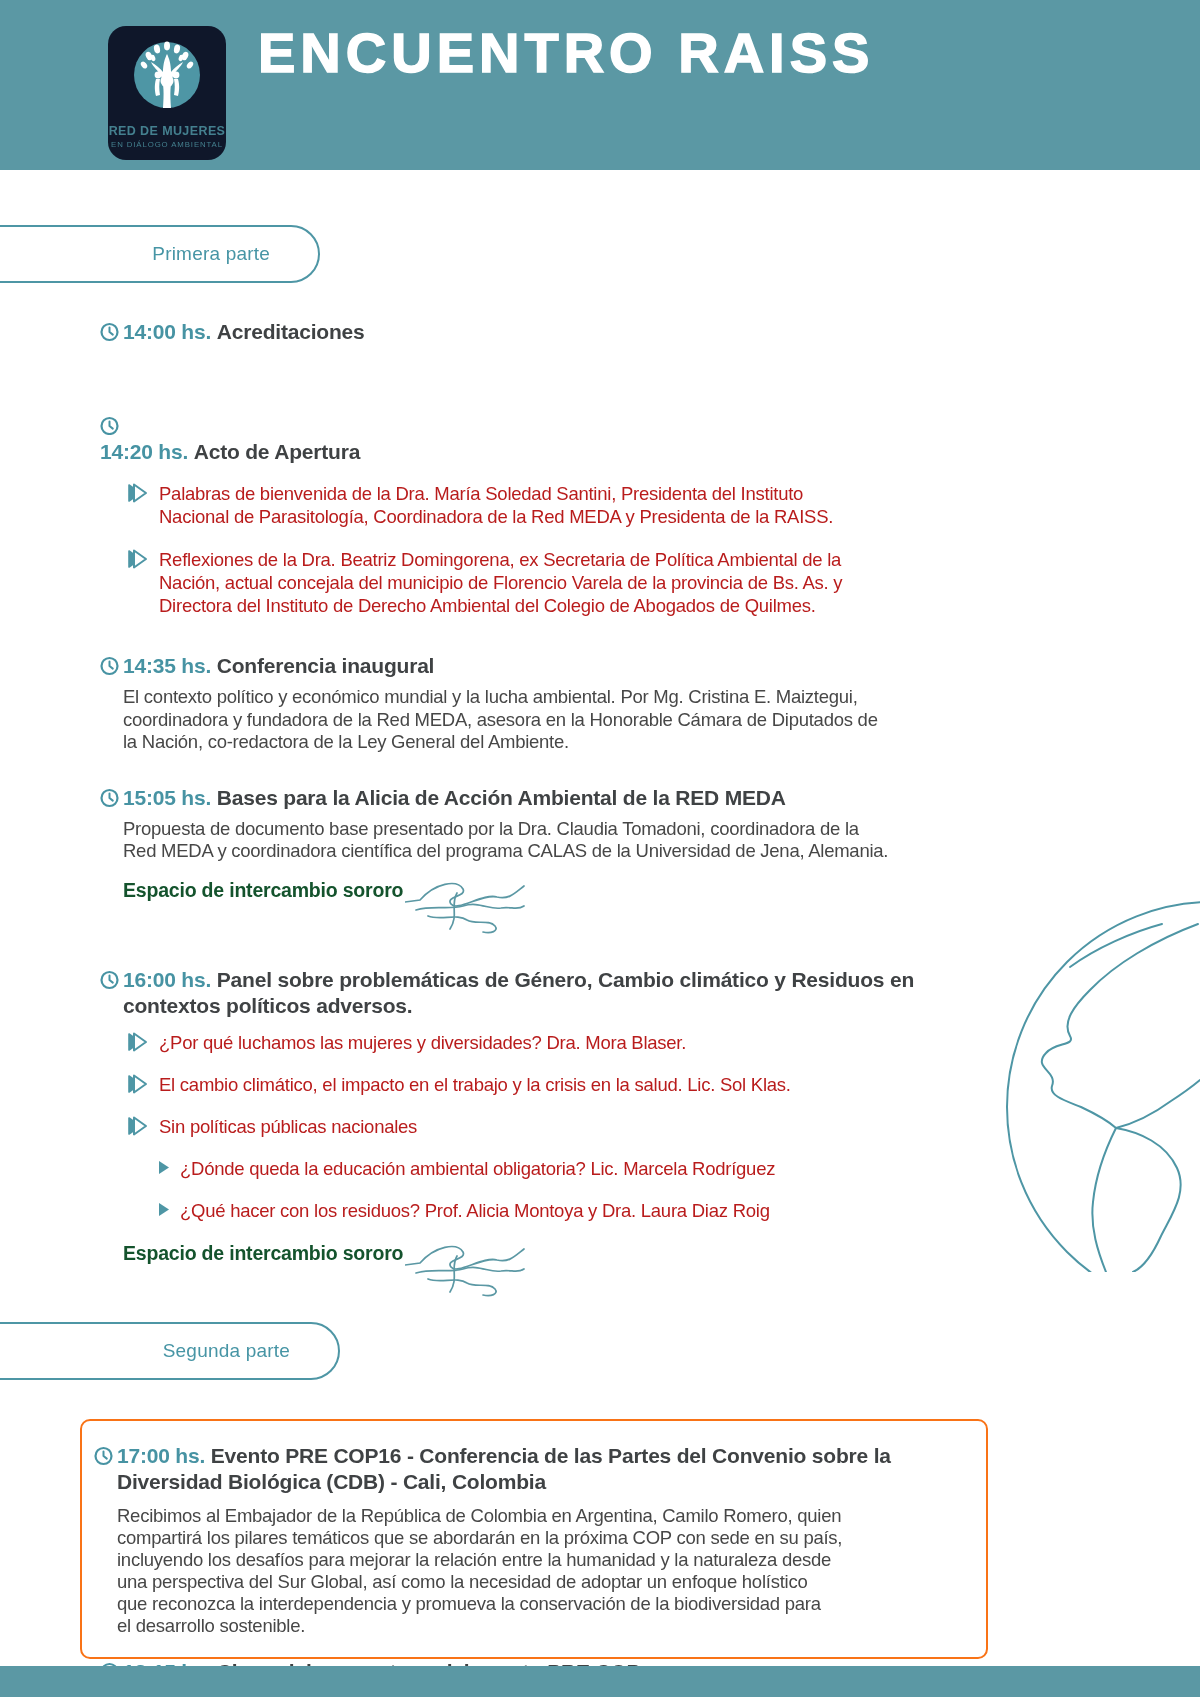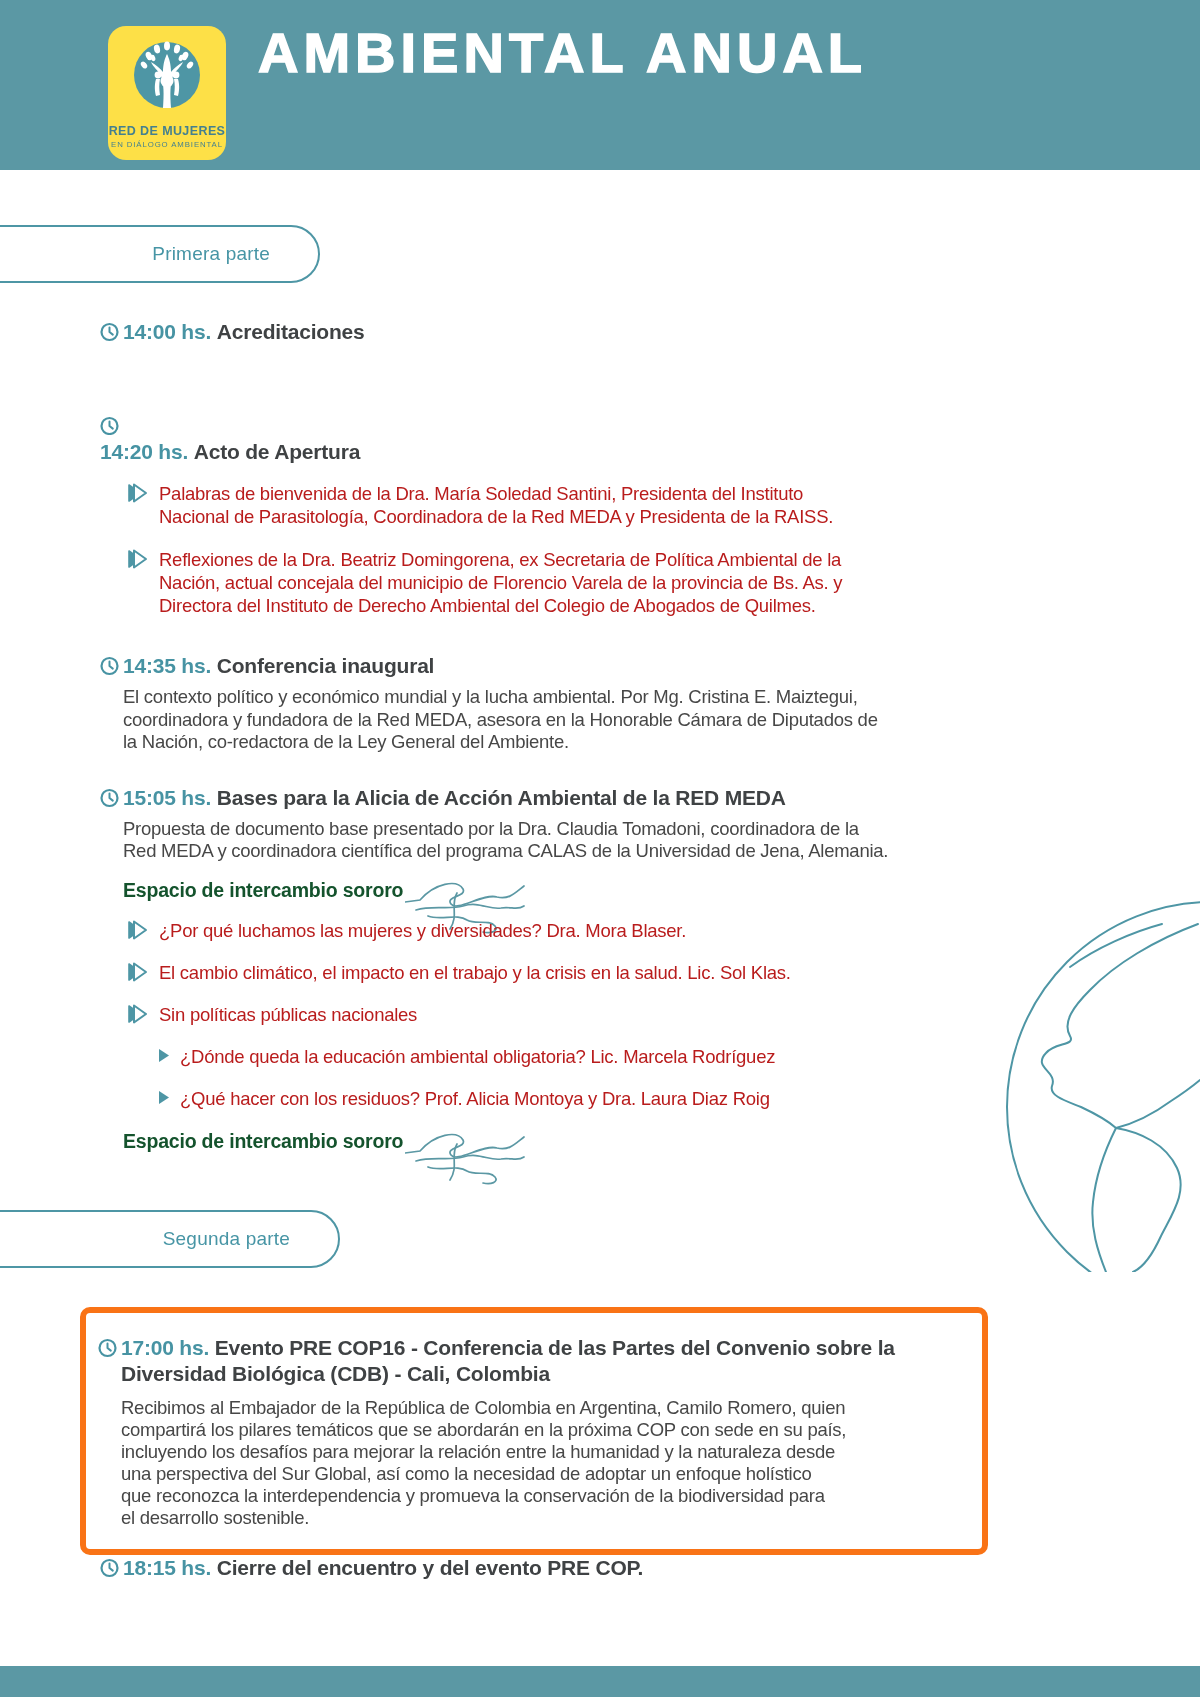--- a/index.html
+++ b/index.html
@@ -5,21 +5,21 @@
   html,body{margin:0;padding:0;background:#e8e8e8;}
   .page{
     position:relative;width:1200px;height:1697px;background:#ffffff;
     margin:0 auto;overflow:hidden;
     font-family:"Liberation Sans", sans-serif;color:#454545;
   }
   
   .banner{position:relative;width:100%;height:170px;background:#5b98a4;}
   .logo-card{
     position:absolute;left:108px;top:26px;width:118px;height:134px;
-    background:#fde047;border-radius:18px;display:flex;flex-direction:column;
+    background:#0f172a;border-radius:18px;display:flex;flex-direction:column;
     align-items:center;justify-content:flex-start;padding-top:8px;box-sizing:border-box;
   }
   .logo-name{font-size:12.5px;font-weight:bold;color:#44808f;letter-spacing:.4px;margin-top:2px;}
   .logo-sub{font-size:7.8px;color:#44808f;letter-spacing:.9px;margin-top:2px;}
   .banner-titles{position:absolute;left:258px;top:24px;color:#fff;}
   .banner-title1{
     font-size:56px;font-weight:bold;letter-spacing:5px;line-height:1.05;
     -webkit-text-stroke:1.5px #ffffff;
   }
   .banner-title2{
@@ -49,21 +49,21 @@
   .bullet .ic-chev{flex:0 0 24px;margin-top:0px;}
   .btxt{font-size:18.5px;line-height:23px;color:#b91c1c;letter-spacing:-.25px;white-space:pre-line;}
   .subbullet{display:flex;gap:10px;margin-left:158px;margin-top:19px;}
   .subbullet .ic-tri{flex:0 0 12px;margin-top:3px;}
   .note-row{display:flex;align-items:flex-start;margin-left:123px;margin-top:14px;height:30px;}
   .note-label{font-size:19.5px;font-weight:bold;color:#14532d;letter-spacing:-.2px;line-height:26px;}
   .note-row svg{margin-left:2px;margin-top:-2px;}
   
   .cop-box{
     margin-left:80px;margin-top:39px;width:908px;box-sizing:border-box;
-    border:6px solid #f97316;border-radius:10px;padding:22px 18px 20px 12px;
+    border:2px solid #f97316;border-radius:10px;padding:22px 18px 20px 12px;
   }
   .cop-box .item{margin-left:0;}
   .cop-box .desc{margin-left:23px;max-width:860px;line-height:22px;}
   .closing{}
   
   .globe{position:absolute;top:872px;right:0;width:300px;height:400px;pointer-events:none;}
   .bottom-bar{position:absolute;left:0;bottom:0;width:100%;height:31px;background:#5b98a4;}
 </style>
 </head>
 <body>
@@ -110,21 +110,21 @@
           <circle cx="35" cy="41" r="3.4"></circle>
           <circle cx="53" cy="41" r="3.4"></circle>
           <path d="M33 45 C31 52 32 58 33 62 L37 61 C36 55 36 50 37 45 Z"></path>
           <path d="M55 45 C57 52 56 58 55 62 L51 61 C52 55 52 50 51 45 Z"></path>
         </g>
       </svg>
       <div class="logo-name">RED DE MUJERES</div>
       <div class="logo-sub">EN DIÁLOGO AMBIENTAL</div>
     </div>
     <div class="banner-titles">
-      <div class="banner-title1">AMBIENTAL ANUAL</div>
+      <div class="banner-title1">ENCUENTRO RAISS</div>
     </div>
   </div>
 
   <div class="section-pill pill-1">
     <span class="pill-label">Primera parte</span>
   </div>
 
   <div class="item" style="margin-top:36px;">
     <svg class="ic-clock" width="19" height="20">
         <use href="#clock"></use>
@@ -172,20 +172,27 @@
   </div>
   <div class="desc">Propuesta de documento base presentado por la Dra. Claudia Tomadoni, coordinadora de la
 Red MEDA y coordinadora científica del programa CALAS de la Universidad de Jena, Alemania.</div>
   <div class="note-row">
     <span class="note-label">Espacio de intercambio sororo</span>
     <svg width="120" height="62" viewBox="0 0 120 62">
         <use href="#scribble"></use>
       </svg>
   </div>
 
+  <div class="item" style="margin-top:60px;">
+    <svg class="ic-clock" width="19" height="20">
+        <use href="#clock"></use>
+      </svg>
+    <div class="itxt" style="max-width:920px;"><span class="time">16:00 hs.</span> <span class="ttl">Panel sobre problemáticas de Género, Cambio climático y Residuos en
+contextos políticos adversos.</span></div>
+  </div>
   <div class="bullet" style="margin-top:12px;">
     <svg class="ic-chev" width="24" height="22">
         <use href="#dchev"></use>
       </svg>
     <div class="btxt">¿Por qué luchamos las mujeres y diversidades? Dra. Mora Blaser.</div>
   </div>
   <div class="bullet" style="margin-top:19px;">
     <svg class="ic-chev" width="24" height="22">
         <use href="#dchev"></use>
       </svg>

